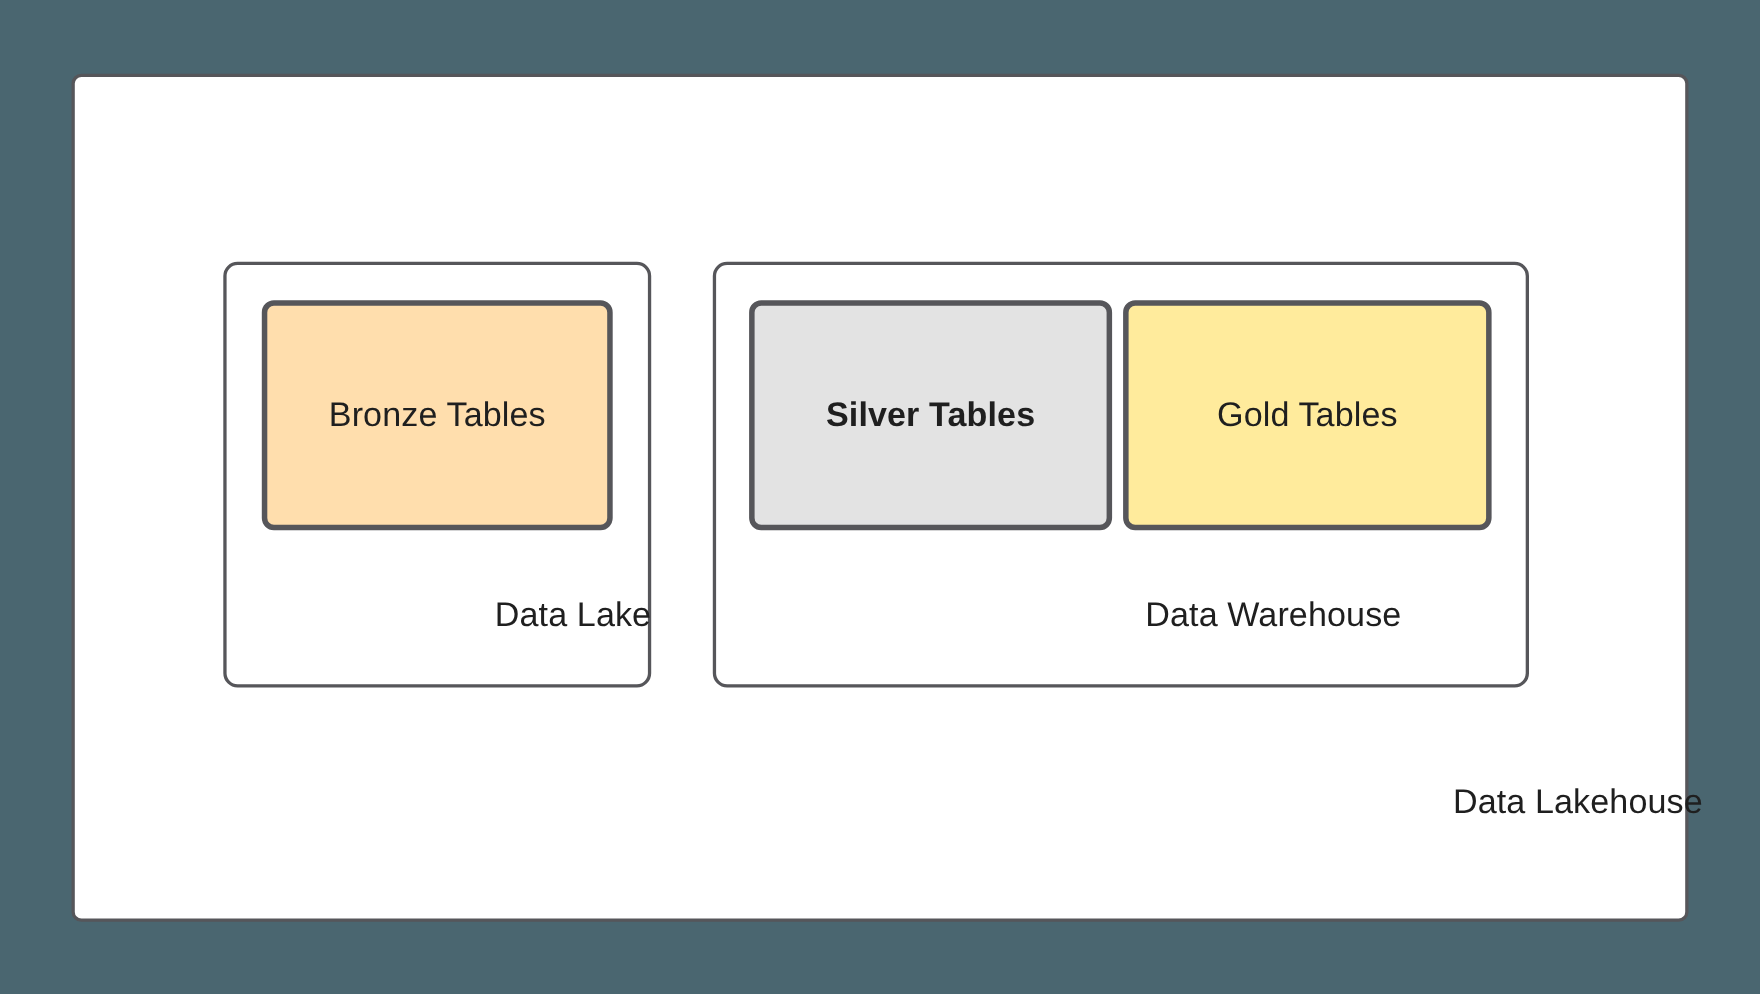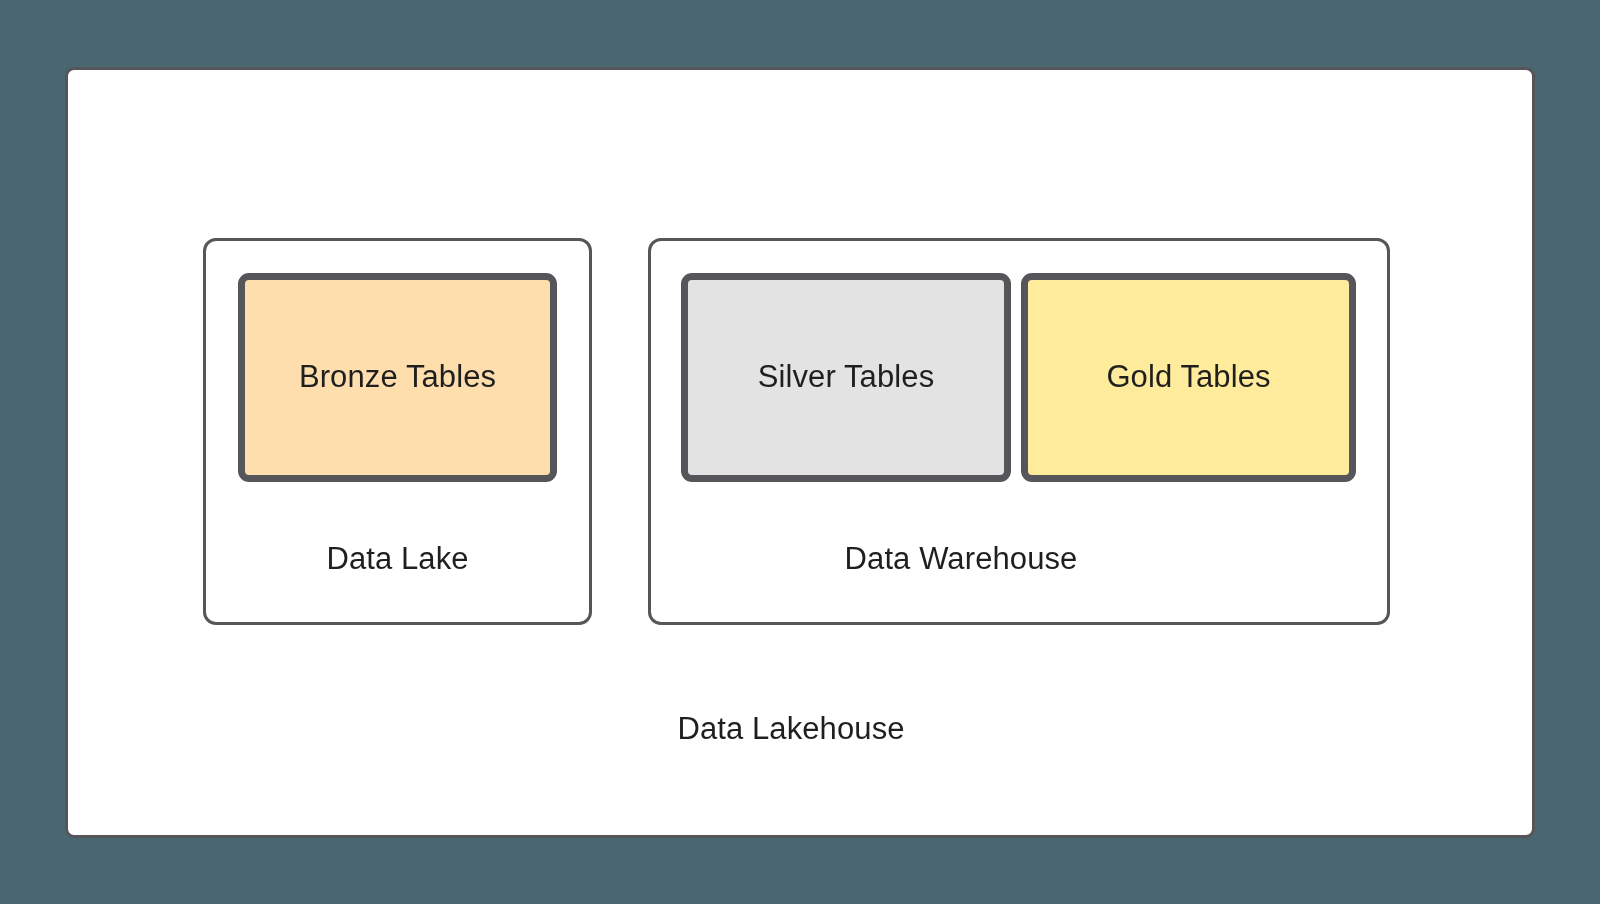--- a/index.html
+++ b/index.html
@@ -52,37 +52,38 @@
     top: 238px;
     width: 742px;
     height: 387px;
     border-radius: 13px;
   }
 
   
   .table-box {
     position: absolute;
     box-sizing: border-box;
-    border: 7px solid #0ea5e9;
+    border: 5px solid #0ea5e9;
     border-radius: 11px;
     display: flex;
     align-items: center;
     justify-content: center;
   }
   #bronze-tables-box {
     left: 238px;
     top: 273px;
     width: 319px;
     height: 209px;
   }
   #silver-tables-box {
     left: 681px;
     top: 273px;
     width: 330px;
     height: 209px;
+    font-weight: bold;
   }
   #gold-tables-box {
     left: 1021px;
     top: 273px;
     width: 335px;
     height: 209px;
     text-align: center;
   }
 
   
@@ -95,35 +96,35 @@
     user-select: none;
   }
 
   .container-label {
     position: absolute;
     font-size: 31px;
     color: #1f1f1f;
     line-height: 1.1;
     letter-spacing: 0.1px;
     white-space: nowrap;
-    text-align: center;
+    text-align: right;
     user-select: none;
   }
   #data-lake-label {
     left: 203px;
     top: 542px;
     width: 389px;
   }
   #data-warehouse-label {
     left: 648px;
     top: 542px;
     width: 626px;
   }
   #data-lakehouse-label {
-    left: 56px;
+    left: 78px;
     top: 712px;
     width: 1470px;
   }
 </style>
 </head>
 <body style="background: rgb(74, 102, 112);">
 
 <div id="canvas">
 
   <div class="box" id="lakehouse-box" style="border-color: rgb(86, 86, 90); background: rgb(255, 255, 255);"></div>

